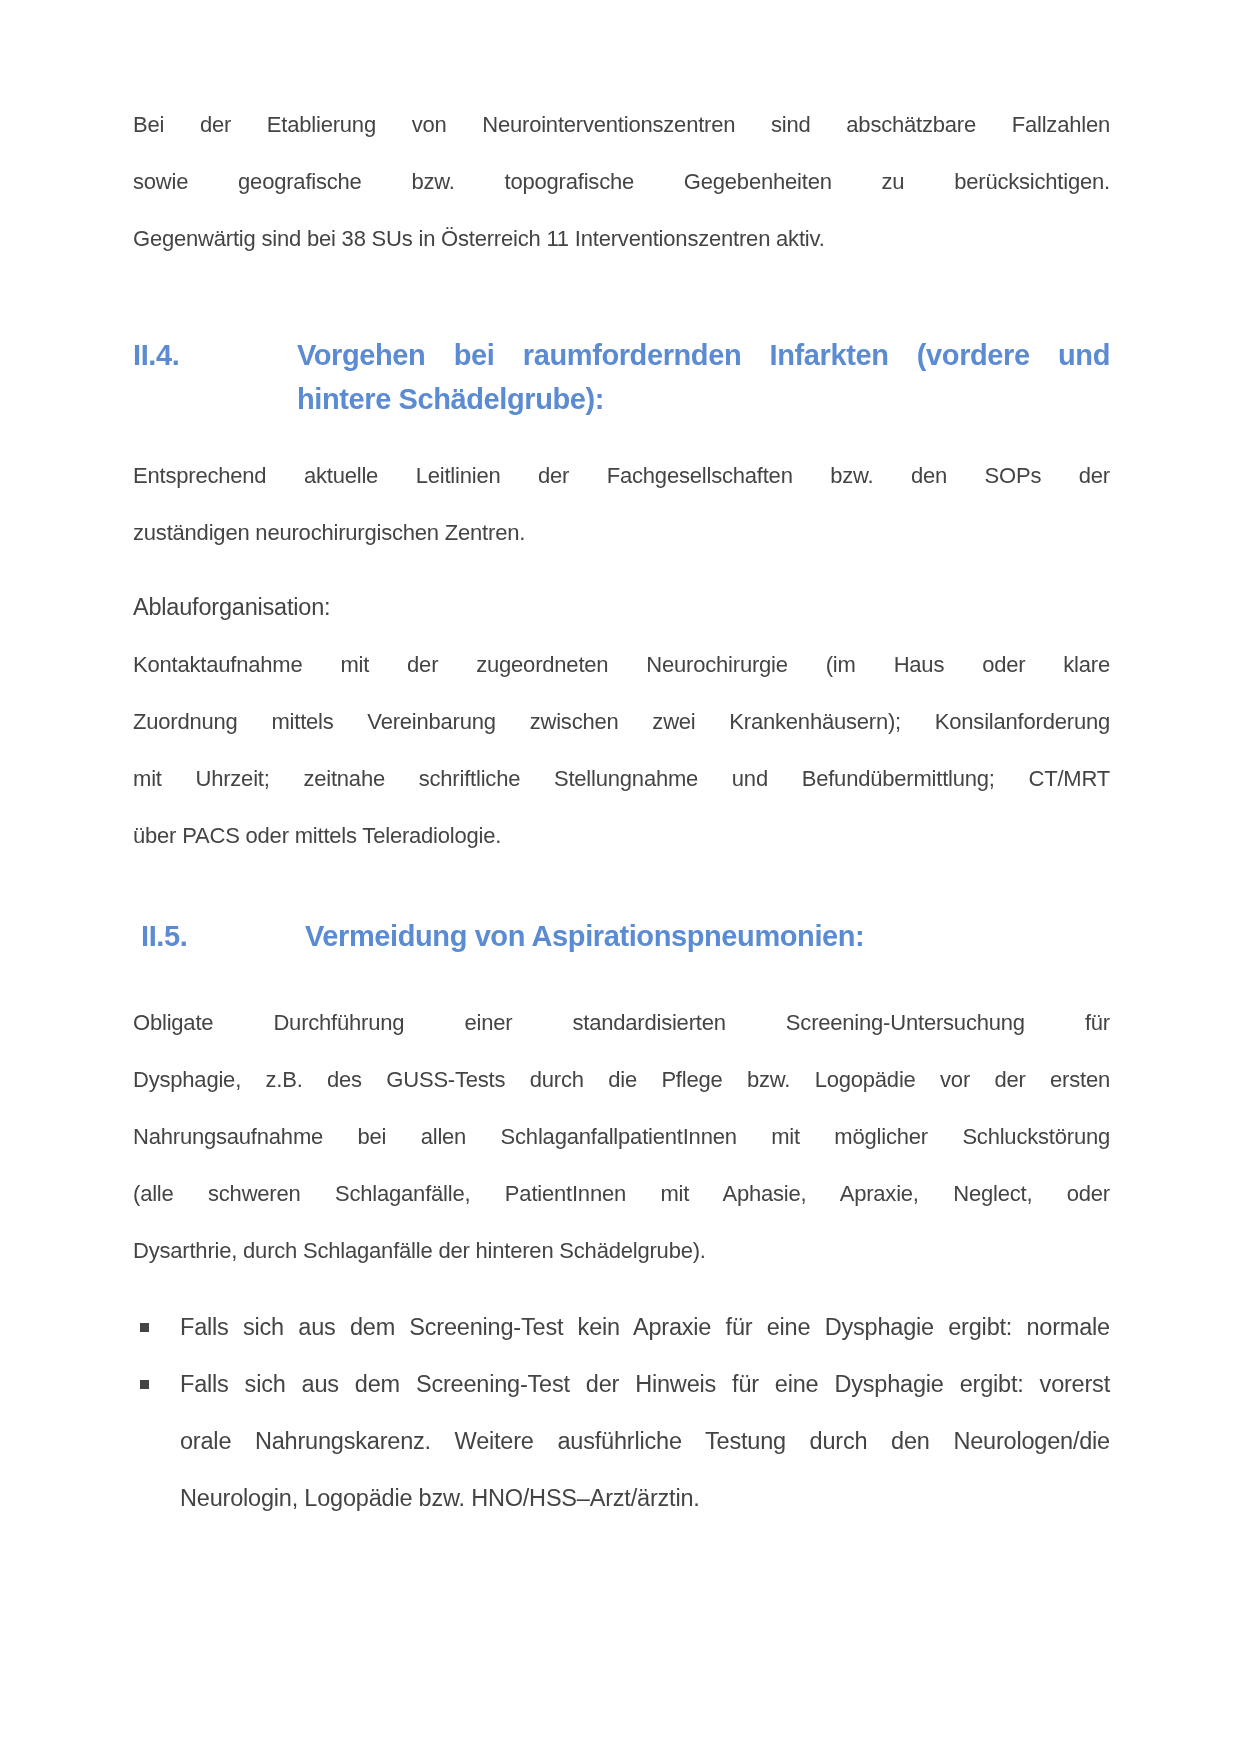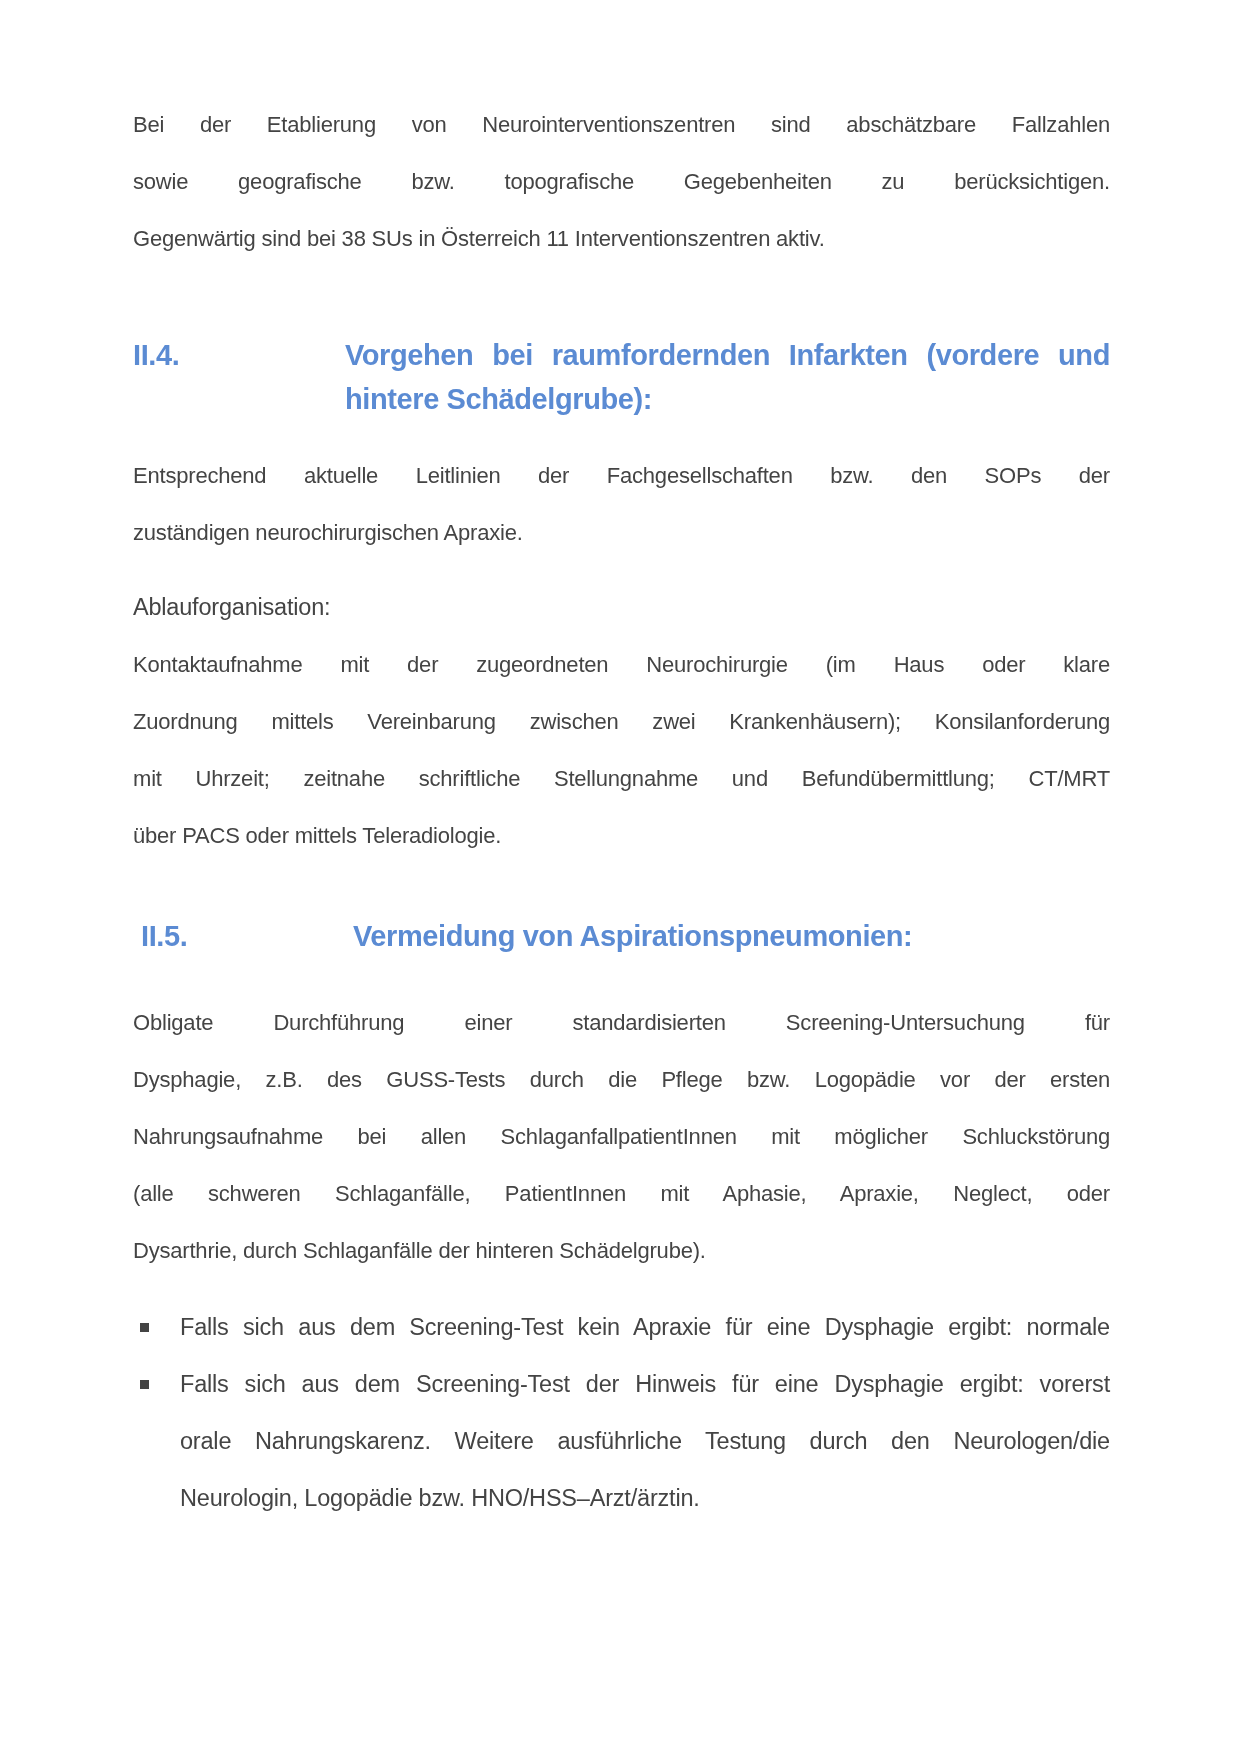--- a/index.html
+++ b/index.html
@@ -41,21 +41,20 @@
   .label-indications { margin-top: 24px; }
   .label-process    { margin-top: 18px; }
   .heading {
     display: flex;
     align-items: flex-start;
     color: #5B8BD3;
     font-weight: bold;
     font-size: 29px;
     line-height: 44px;
     letter-spacing: -0.4px;
-    gap: 48px;
   }
   .heading-ii4 { margin: 66px 0 26px 0; }
   .heading-ii5 { margin: 50px 0 36px 8px; }
   .hnum {
     flex: 0 0 164px;
     width: 164px;
   }
   .htext { flex: 1 1 auto; }
   .bullet-list { margin-top: 20px; }
   .bullet-item {
@@ -88,21 +87,21 @@
     <div class="hnum">II.4.</div>
     <div class="htext">
       <div class="just">Vorgehen bei raumfordernden Infarkten (vordere und</div>
       <div class="last">hintere Schädelgrube):</div>
     </div>
   </div>
 
 
   <div class="para">
     <div class="just">Entsprechend aktuelle Leitlinien der Fachgesellschaften bzw. den SOPs der</div>
-    <div class="last">zuständigen neurochirurgischen Apraxie.</div>
+    <div class="last">zuständigen neurochirurgischen Zentren.</div>
   </div>
 
   <div class="label label-process">Ablauforganisation:</div>
 
   <div class="para">
     <div class="just">Kontaktaufnahme mit der zugeordneten Neurochirurgie (im Haus oder klare
 Zuordnung mittels Vereinbarung zwischen zwei Krankenhäusern); Konsilanforderung
 mit Uhrzeit; zeitnahe schriftliche Stellungnahme und Befundübermittlung; CT/MRT</div>
     <div class="last">über PACS oder mittels Teleradiologie.</div>
   </div>

